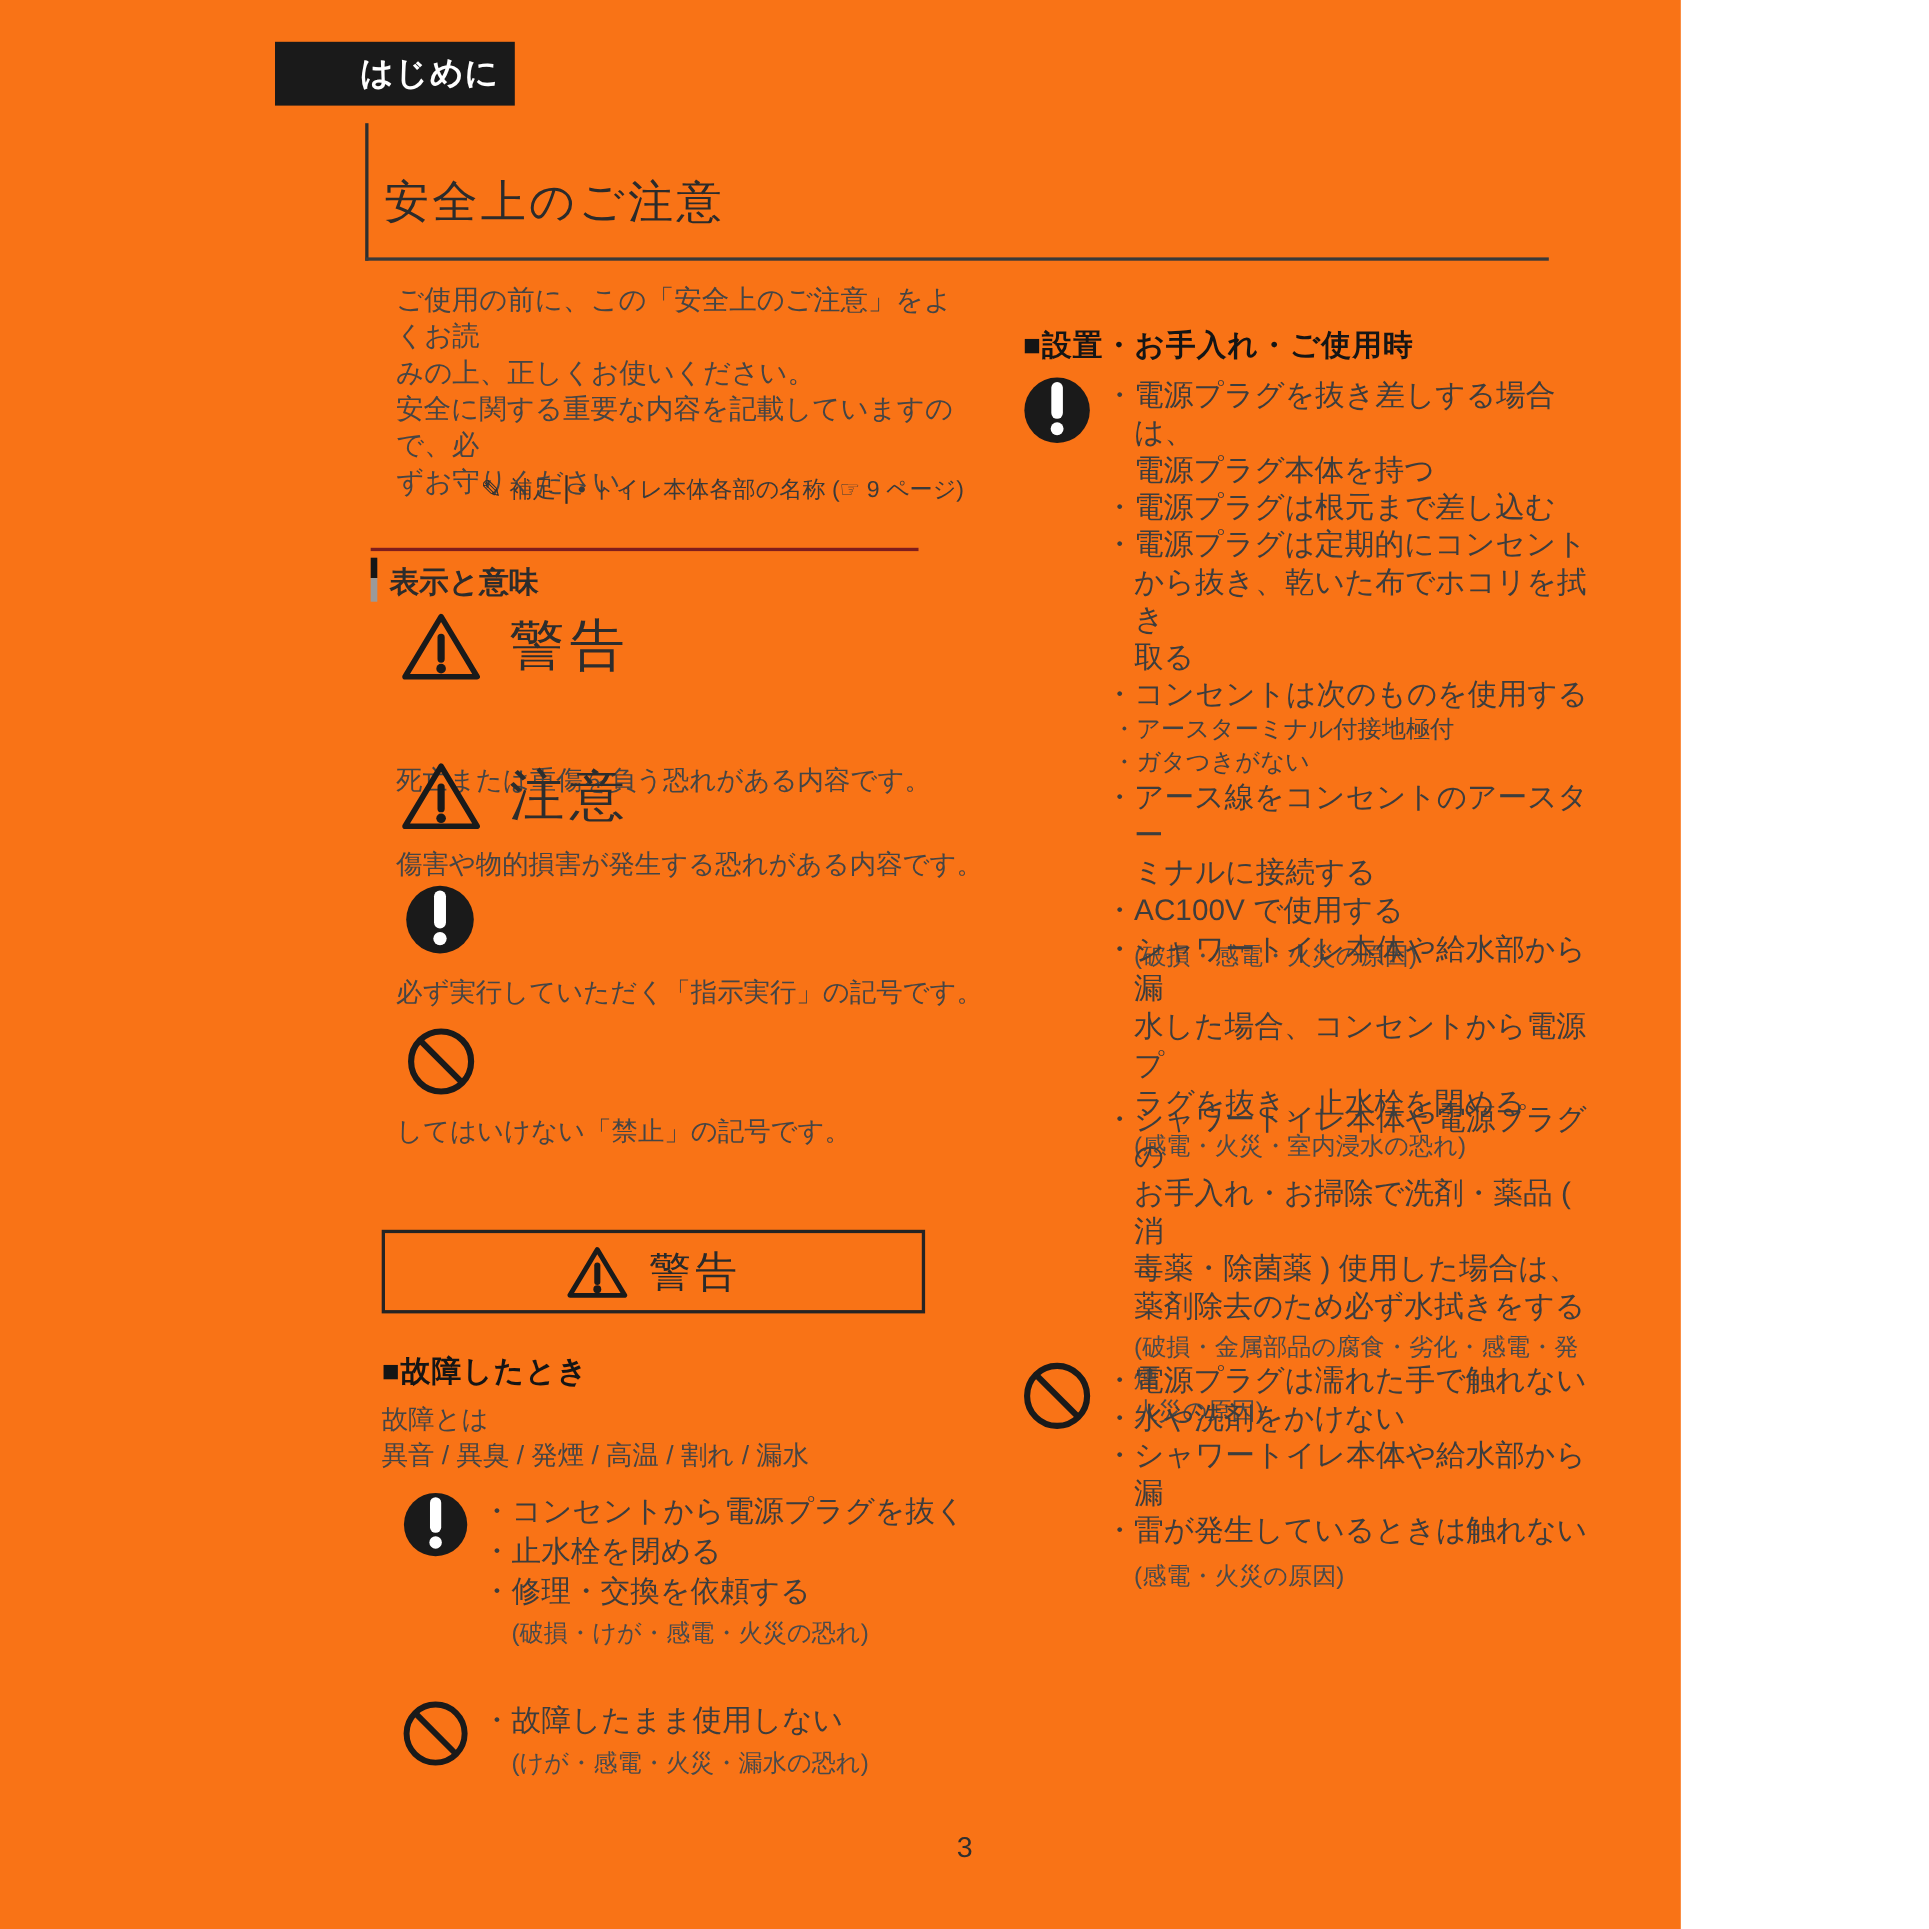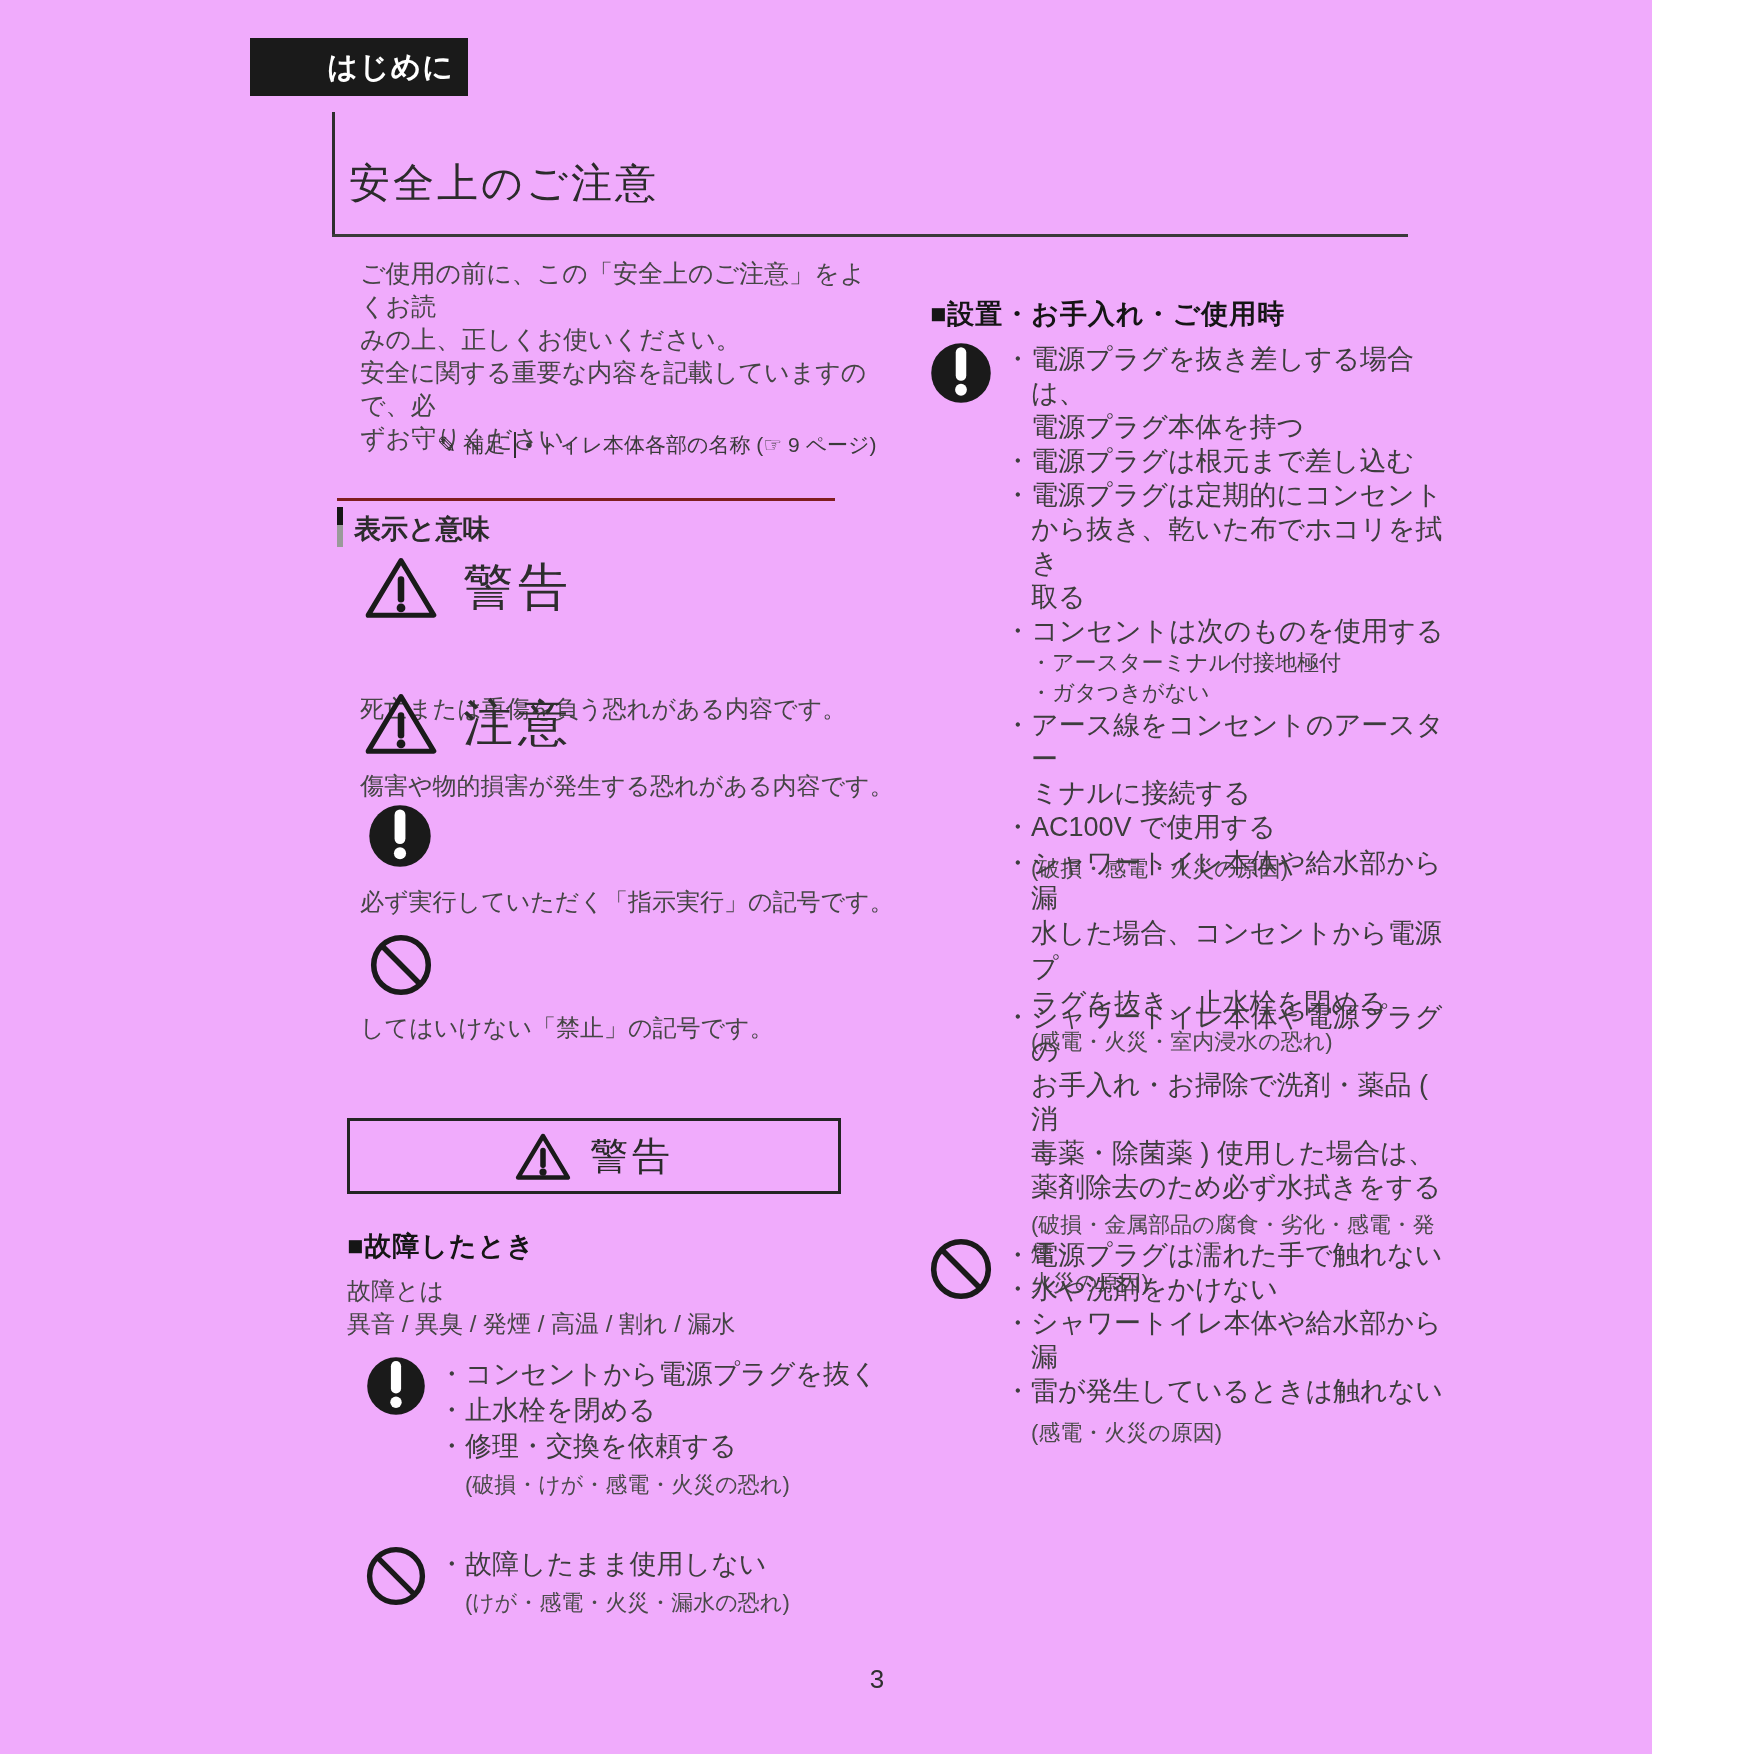--- a/index.html
+++ b/index.html
@@ -1,19 +1,19 @@
 <!DOCTYPE html>
 <html><head>
 <meta charset="utf-8">
 <style>
   html,body{margin:0;padding:0;background:#fff;}
   .page{
     position:relative;
-    width:1652px;height:1754px;
-    background:#f0abfc;
+    width:1528px;height:1754px;
+    background:#f97316;
     font-family:"Liberation Sans","DejaVu Sans",sans-serif;
     color:#3d3d3d;
     overflow:hidden;
   }
   .abs{position:absolute;}
   .ml{white-space:pre-line;}
 
   
   .tab{
     left:250px;top:38px;width:218px;height:58px;
@@ -71,21 +71,21 @@
   .bullet-item{
     font-size:27px;line-height:36px;color:#3d3d3d;
     padding-left:27px;text-indent:-27px;
   }
   .cause-note{
     font-size:22px;line-height:29px;color:#4a4a4a;
     margin-left:27px;margin-top:6px;
   }
   .sub-items{
     font-size:22px;line-height:30px;color:#424242;
-    margin-left:26px;
+    margin-left:7px;
   }
   .group-left-1{left:366px;top:1356px;}
   .group-left-2{left:366px;top:1546px;}
 
   
   .install-heading{left:930px;top:296px;}
   .group-right-1{left:930px;top:342px;}
   .group-right-1 .bullet-item{line-height:34px;}
   .group-right-2{left:1004px;top:810px;width:440px;margin-top:36px;}
   .group-right-2 .bullet-item{line-height:35px;}

